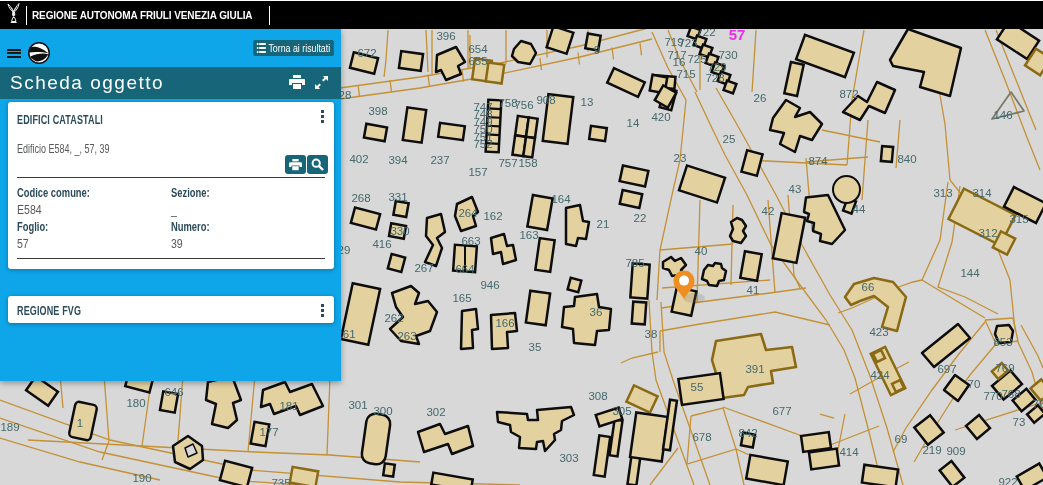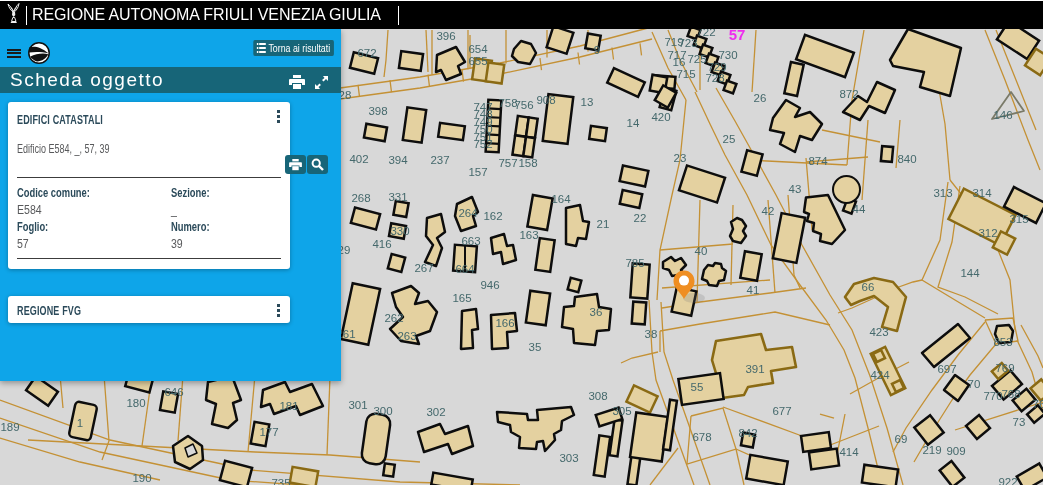--- a/index.html
+++ b/index.html
@@ -1,27 +1,27 @@
 <!DOCTYPE html>
 <html><head><meta charset="utf-8"><style>
 *{margin:0;padding:0;box-sizing:border-box}
 body{width:1043px;height:485px;overflow:hidden;position:relative;font-family:"Liberation Sans",sans-serif;background:#d8d8d8}
 #map{position:absolute;left:0;top:0}
 #topbar{position:absolute;left:0;top:1px;width:1043px;height:28px;background:#000;display:flex;align-items:center;z-index:30}
 #topbar .sep{width:1px;height:19px;background:#fff;margin:0 5px}
-#topbar .t{color:#fff;font-size:16px;font-weight:normal;letter-spacing:-0.1px;white-space:nowrap}
+#topbar .t{color:#fff;font-size:10px;font-weight:bold;letter-spacing:-0.1px;white-space:nowrap}
 #panel{position:absolute;left:0;top:29px;width:341px;height:352px;background:#0ea5e9;z-index:20;box-shadow:0 2px 6px rgba(0,0,0,.35)}
 #prow{position:relative;height:38px}
 #burger{position:absolute;left:7px;top:19.5px;width:14px}
 #burger div{height:2.2px;background:#1a1a1a;margin-bottom:1.6px}
 #logo{position:absolute;left:28px;top:12.5px}
 #torna{position:absolute;right:7px;top:11px;background:#176578;color:#fff;font-size:10.5px;height:16px;display:flex;align-items:center;gap:3px;padding:0 4px;border-radius:2px;transform:scaleX(.84);transform-origin:right center}
-#phead{position:absolute;left:0;top:38px;width:341px;height:26px;background:#176578;color:#fff;display:flex;align-items:center;padding-left:10px;font-size:19px;letter-spacing:1.5px}
+#phead{position:absolute;left:0;top:38px;width:341px;height:32px;background:#176578;color:#fff;display:flex;align-items:center;padding-left:10px;font-size:19px;letter-spacing:1.5px}
 #phead .ic{position:absolute;top:6px}
-.card{position:absolute;left:8px;width:282px;background:#fff;border-radius:3px;box-shadow:0 1px 4px rgba(0,0,0,.3)}
+.card{position:absolute;left:8px;width:326px;background:#fff;border-radius:3px;box-shadow:0 1px 4px rgba(0,0,0,.3)}
 .ct{font-size:12.5px;font-weight:bold;color:#2b4a5a;letter-spacing:.2px;transform:scaleX(.72);transform-origin:left center;white-space:nowrap}
 .dots{position:absolute;right:10px;width:3px} .dots i{display:block;width:3px;height:3px;background:#2b4a5a;margin-bottom:2px}
 .fl{font-size:12.5px;font-weight:bold;color:#2b4a5a;transform:scaleX(.75);transform-origin:left center;white-space:nowrap}
 .fv{font-size:12px;color:#58595b;transform:scaleX(.88);transform-origin:left center;white-space:nowrap}
 .hline{position:absolute;left:9px;right:9px;height:0;border-top:1px solid #3c3c3c}
 .tbtn{position:absolute;width:21px;height:19px;background:#176578;border-radius:3px;display:flex;align-items:center;justify-content:center}
 </style></head><body>
 <div id="map"><svg width="1043" height="485" viewBox="0 0 1043 485" font-family="Liberation Sans, sans-serif">
 <rect width="1043" height="485" fill="#d8d8d8"></rect>
 <polyline points="340.0,88.0 420.0,77.0 500.0,63.0 580.0,46.0 648.0,28.0" fill="none" stroke="#c49135" stroke-width="1.3"></polyline>

